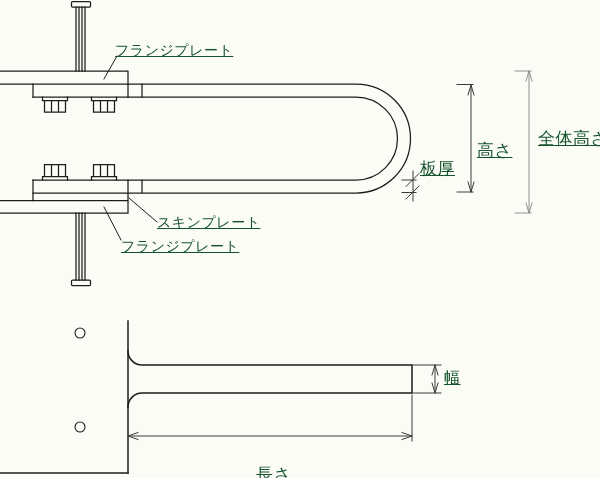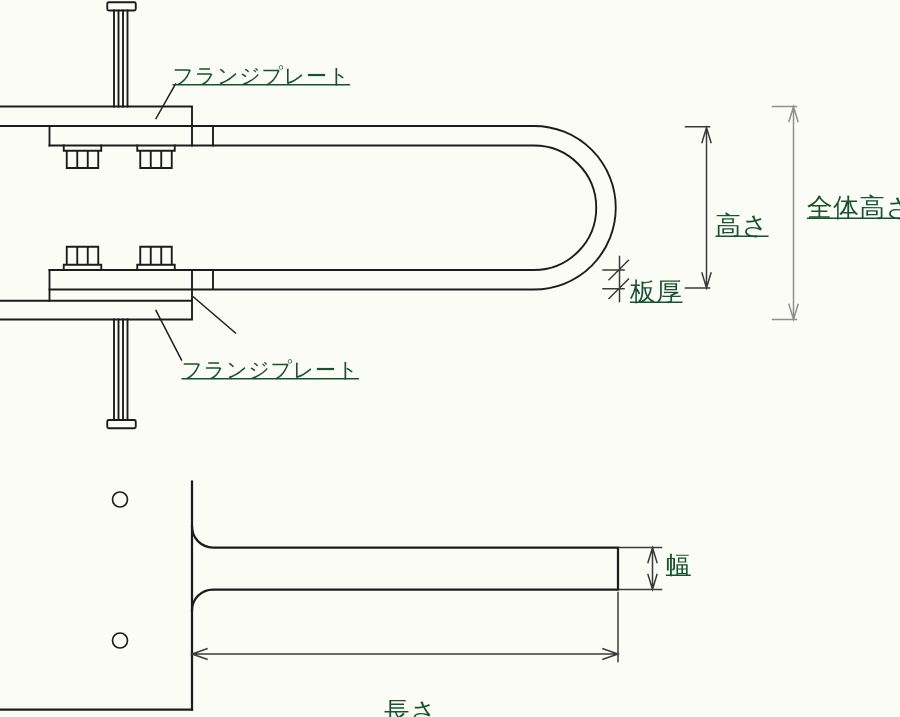--- a/index.html
+++ b/index.html
@@ -96,26 +96,27 @@
     <g fill="none" stroke="#3a3a3a" stroke-width="1" stroke-linecap="square">
 
       <path d="M413,365 H441 M413,393 H441 M435,365 V393 M432,375 L435,365 L438,375 M432,383 L435,393 L438,383"></path>
 
       <path d="M128,436 H412 M138,432.5 L128,436 L138,439.5 M402,432.5 L412,436 L402,439.5 M412,395 V441"></path>
     </g>
   </svg>
 
   <span class="lbl" style="left:115px;top:43px;">フランジプレート</span>
 
+  <span class="lbl" style="left:157px;top:215px;">スキンプレート</span>
 
   <span class="lbl" style="left:121px;top:239px;">フランジプレート</span>
 
   <span class="lbl dim" style="left:477px;top:142px;">高さ</span>
 
   <span class="lbl dim" style="left:538px;top:130px;">全体高さ</span>
 
-  <span class="lbl dim" style="left:420px;top:186px;">板厚</span>
+  <span class="lbl dim" style="left:420px;top:160px;">板厚</span>
 
   <span class="lbl big" style="left:444px;top:370px;">幅</span>
 
   <span class="lbl dim" style="left:256px;top:466px;">長さ</span>
 
 </div>
 
 </body></html>

